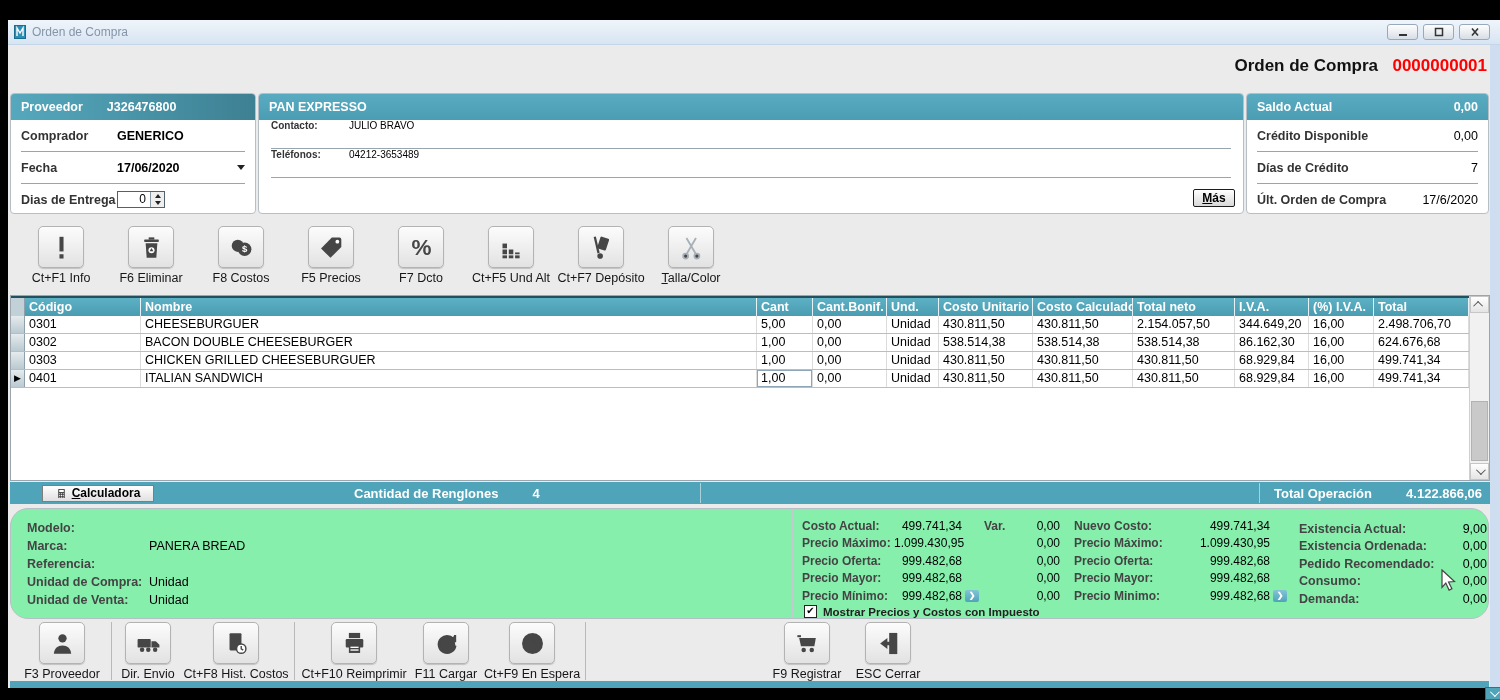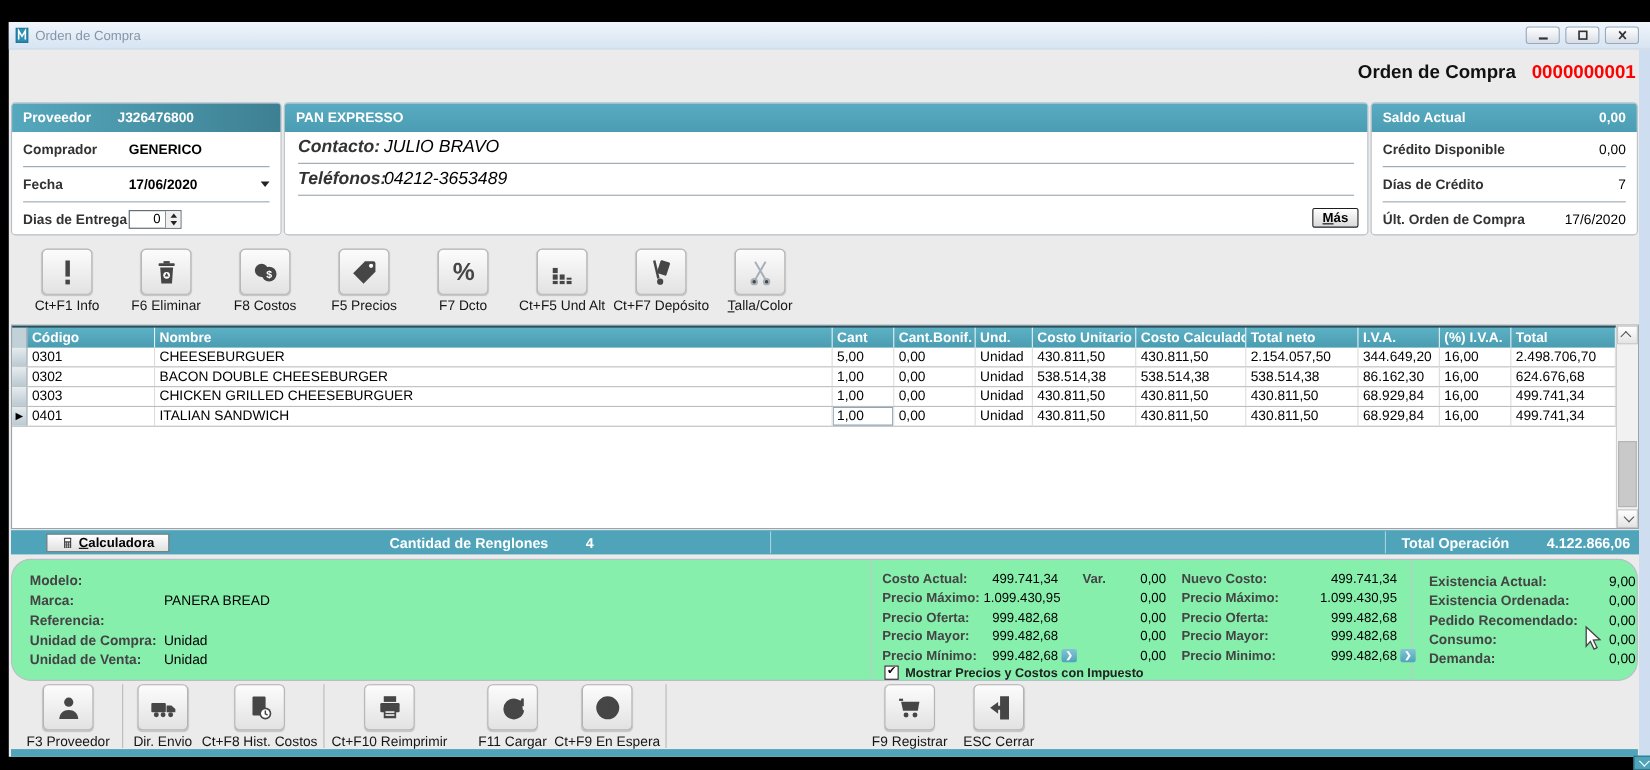--- a/index.html
+++ b/index.html
@@ -34,21 +34,21 @@
   .plabel{font-weight:bold;color:#333;width:96px;}
   .pvalue{font-weight:bold;color:#000;}
   .caret-down{margin-left:auto;width:0;height:0;border-left:4px solid transparent;
     border-right:4px solid transparent;border-top:5px solid #222;}
   .spin{width:48px;height:17px;border:1px solid #54616b;background:#fff;display:flex;box-sizing:border-box;}
   .spin-val{flex:1;text-align:right;padding-right:4px;font-size:12px;line-height:15px;}
   .spin-btns{width:13px;display:flex;flex-direction:column;border-left:1px solid #8a97a1;}
   .spin-up,.spin-dn{flex:1;display:flex;align-items:center;justify-content:center;background:#efefef;}
   .spin-up span{width:0;height:0;border-left:3px solid transparent;border-right:3px solid transparent;border-bottom:4px solid #222;}
   .spin-dn span{width:0;height:0;border-left:3px solid transparent;border-right:3px solid transparent;border-top:4px solid #222;}
-  .crow{display:flex;align-items:center;height:28px;margin:0 12px;border-bottom:1px solid #97a5ae;font-size:16px;font-style:italic;}
+  .crow{display:flex;height:28px;margin:0 12px;border-bottom:1px solid #97a5ae;font-size:10px;}
   .clabel{font-weight:bold;color:#333;width:78px;}
   .cvalue{color:#000;}
   .mas-btn{position:absolute;right:8px;bottom:6px;width:42px;height:18px;border:1px solid #1d1d1d;
     border-radius:2px;background:linear-gradient(#fff,#d9d9d9);font-weight:bold;font-size:12px;
     display:flex;align-items:center;justify-content:center;font-family:"Liberation Sans",sans-serif;}
   .srow{display:flex;align-items:center;height:31px;margin:0 10px;border-bottom:1px solid #97a5ae;font-size:12.5px;}
   .srow.last{border-bottom:none;}
   .slabel{font-weight:bold;color:#333;flex:1;}
   .svalue{color:#000;}
   .hd-val{margin-left:auto;font-weight:bold;}
@@ -598,21 +598,21 @@
               <rect x="7" y="2.6" width="10" height="4.6"></rect>
               <rect x="4.2" y="8" width="15.6" height="7.6" rx="1"></rect>
               <rect x="7" y="12.8" width="10" height="7.6"></rect>
               <rect x="8.4" y="14.8" width="7.2" height="1.2" fill="#fff"></rect>
               <rect x="8.4" y="17.2" width="7.2" height="1.2" fill="#fff"></rect>
             </svg>
           </span>
         </button>
         <div class="tb-label">Ct+F10 Reimprimir</div>
       </div>
-      <div class="tb-item" style="width: 72px; margin-left: 20px;">
+      <div class="tb-item" style="width: 72px;">
         <button class="tb-btn">
           <span style="display: flex;">
             <svg viewBox="0 0 24 24" fill="none" stroke="#464646" stroke-width="2">
               <path d="M19.2 9.6A7.4 7.4 0 1 0 19.9 13.8"></path>
               <path d="M19.6 4.4v5.4h-5.4"></path>
             </svg>
           </span>
         </button>
         <div class="tb-label">F11 Cargar</div>
       </div>

